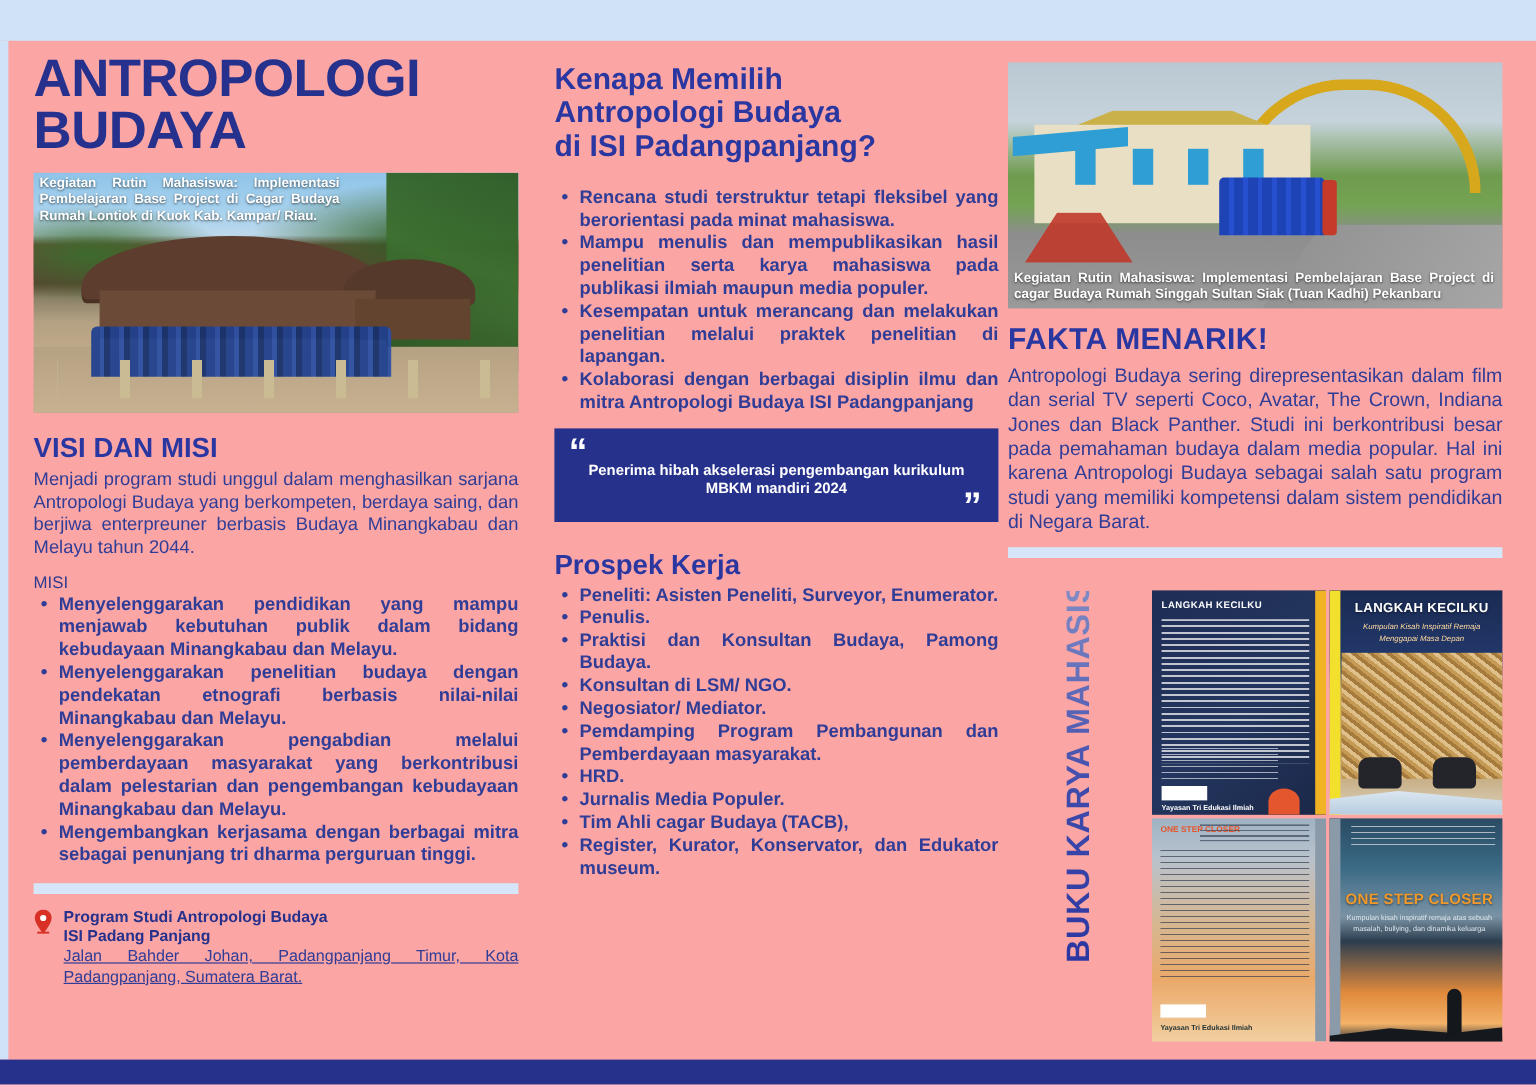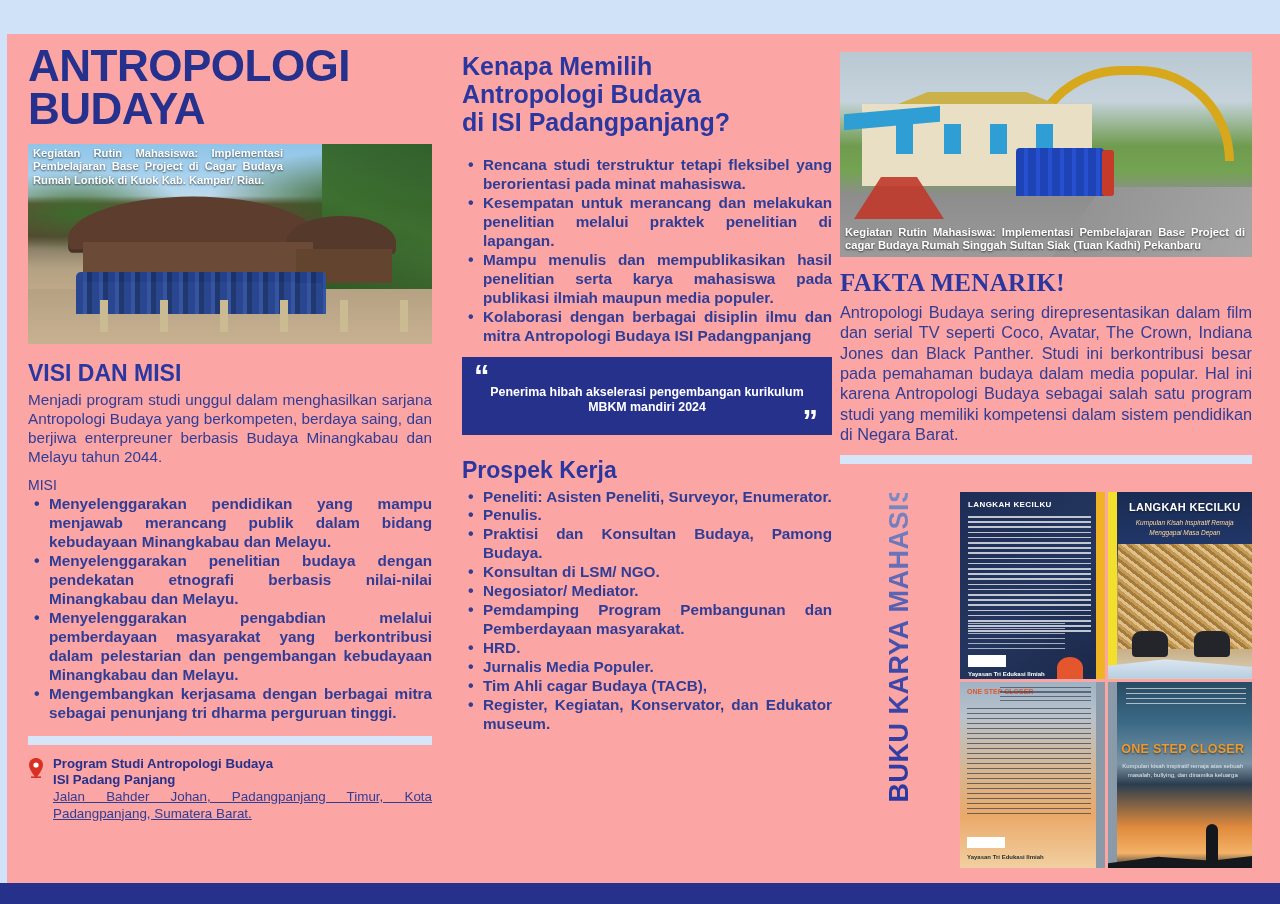--- a/index.html
+++ b/index.html
@@ -124,21 +124,21 @@
   .quote .qm.l{left:12px;top:4px;}
   .quote .qm.r{right:14px;bottom:-2px;}
   .quote p{
     margin:0;position:absolute;left:0;right:0;top:28px;text-align:center;
     font-size:12.4px;font-weight:bold;line-height:1.25;padding:0 26px;
   }
 
   
   .divider{width:412px;height:9px;background:#d6e6f8;margin:10px 0 8px 0;}
   .divider-left{width:404px;height:9px;background:#d6e6f8;margin:14px 0 11px 0;}
-  .fakta-h{color:#2b37a0;font-weight:bold;font-size:25px;margin:0 0 5px 0;letter-spacing:.3px;font-family:Liberation Serif, serif;}
+  .fakta-h{color:#2b37a0;font-weight:bold;font-size:25px;margin:0 0 5px 0;letter-spacing:.3px;}
   .fakta-p{color:#303d96;font-size:16.3px;line-height:1.25;text-align:justify;margin:0;}
 
   
   .vwrap{position:absolute;left:840px;top:492px;width:412px;height:376px;}
   .vlabel{
     position:absolute;left:-96px;top:140px;width:310px;
     transform:rotate(-90deg);
     font-weight:bold;font-size:27px;letter-spacing:.5px;
     background:linear-gradient(to right,#2b37a0 0%,#3f4bab 46%,#7f8bc4 100%);
     -webkit-background-clip:text;background-clip:text;color:transparent;
@@ -230,21 +230,21 @@
       <div class="fence"></div>
       <div class="cap top">Kegiatan Rutin Mahasiswa: Implementasi Pembelajaran Base Project di Cagar Budaya Rumah Lontiok di Kuok Kab. Kampar/ Riau.</div>
     </div>
 
     <h2 class="h2-sm" style="margin-top:16px">VISI DAN MISI</h2>
 
     <p class="body-txt">Menjadi program studi unggul dalam menghasilkan sarjana Antropologi Budaya yang berkompeten, berdaya saing, dan berjiwa enterpreuner berbasis Budaya Minangkabau dan Melayu tahun 2044.</p>
 
     <div class="h3n">MISI</div>
     <ul class="bl">
-      <li>Menyelenggarakan pendidikan yang mampu menjawab merancang publik dalam bidang kebudayaan Minangkabau dan Melayu.</li>
+      <li>Menyelenggarakan pendidikan yang mampu menjawab kebutuhan publik dalam bidang kebudayaan Minangkabau dan Melayu.</li>
       <li>Menyelenggarakan penelitian budaya dengan pendekatan etnografi berbasis nilai-nilai Minangkabau dan Melayu.</li>
       <li>Menyelenggarakan pengabdian melalui pemberdayaan masyarakat yang berkontribusi dalam pelestarian dan pengembangan kebudayaan Minangkabau dan Melayu.</li>
       <li>Mengembangkan kerjasama dengan berbagai mitra sebagai penunjang tri dharma perguruan tinggi.</li>
     </ul>
 
     <div class="divider-left"></div>
 
     <div class="addr">
       <div class="pin">
         <svg width="16" height="22" viewBox="0 0 16 22">
@@ -264,22 +264,22 @@
   <div class="col-mid">
 
     <h2 class="h2">
       <span>Kenapa Memilih</span><br>
       <span>Antropologi Budaya</span><br>
       <span>di ISI Padangpanjang?</span>
     </h2>
 
     <ul class="bl mid-list" style="margin-top:20px">
       <li>Rencana studi terstruktur tetapi fleksibel yang berorientasi pada minat mahasiswa.</li>
+      <li>Mampu menulis dan mempublikasikan hasil penelitian serta karya mahasiswa pada publikasi ilmiah maupun media populer.</li>
       <li>Kesempatan untuk merancang dan melakukan penelitian melalui praktek penelitian di lapangan.</li>
-      <li>Mampu menulis dan mempublikasikan hasil penelitian serta karya mahasiswa pada publikasi ilmiah maupun media populer.</li>
       <li>Kolaborasi dengan berbagai disiplin ilmu dan mitra Antropologi Budaya ISI Padangpanjang</li>
     </ul>
 
     <div class="quote">
       <span class="qm l">“</span>
       <p>Penerima hibah akselerasi pengembangan kurikulum MBKM mandiri 2024</p>
       <span class="qm r">”</span>
     </div>
 
     <h2 class="h2-sm" style="margin-top:22px">Prospek Kerja</h2>
@@ -287,21 +287,21 @@
     <ul class="bl mid-list">
       <li>Peneliti: Asisten Peneliti, Surveyor, Enumerator.</li>
       <li>Penulis.</li>
       <li>Praktisi dan Konsultan Budaya, Pamong Budaya.</li>
       <li>Konsultan di LSM/ NGO.</li>
       <li>Negosiator/ Mediator.</li>
       <li>Pemdamping Program Pembangunan dan Pemberdayaan masyarakat.</li>
       <li>HRD.</li>
       <li>Jurnalis Media Populer.</li>
       <li>Tim Ahli cagar Budaya (TACB),</li>
-      <li>Register, Kegiatan, Konservator, dan Edukator museum.</li>
+      <li>Register, Kurator, Konservator, dan Edukator museum.</li>
     </ul>
   </div>
 
   <div class="col-right">
 
     <div class="photo p2">
       <div class="bridge"></div>
       <div class="houseroof"></div>
       <div class="house"></div>
       <div class="blueroof"></div>

